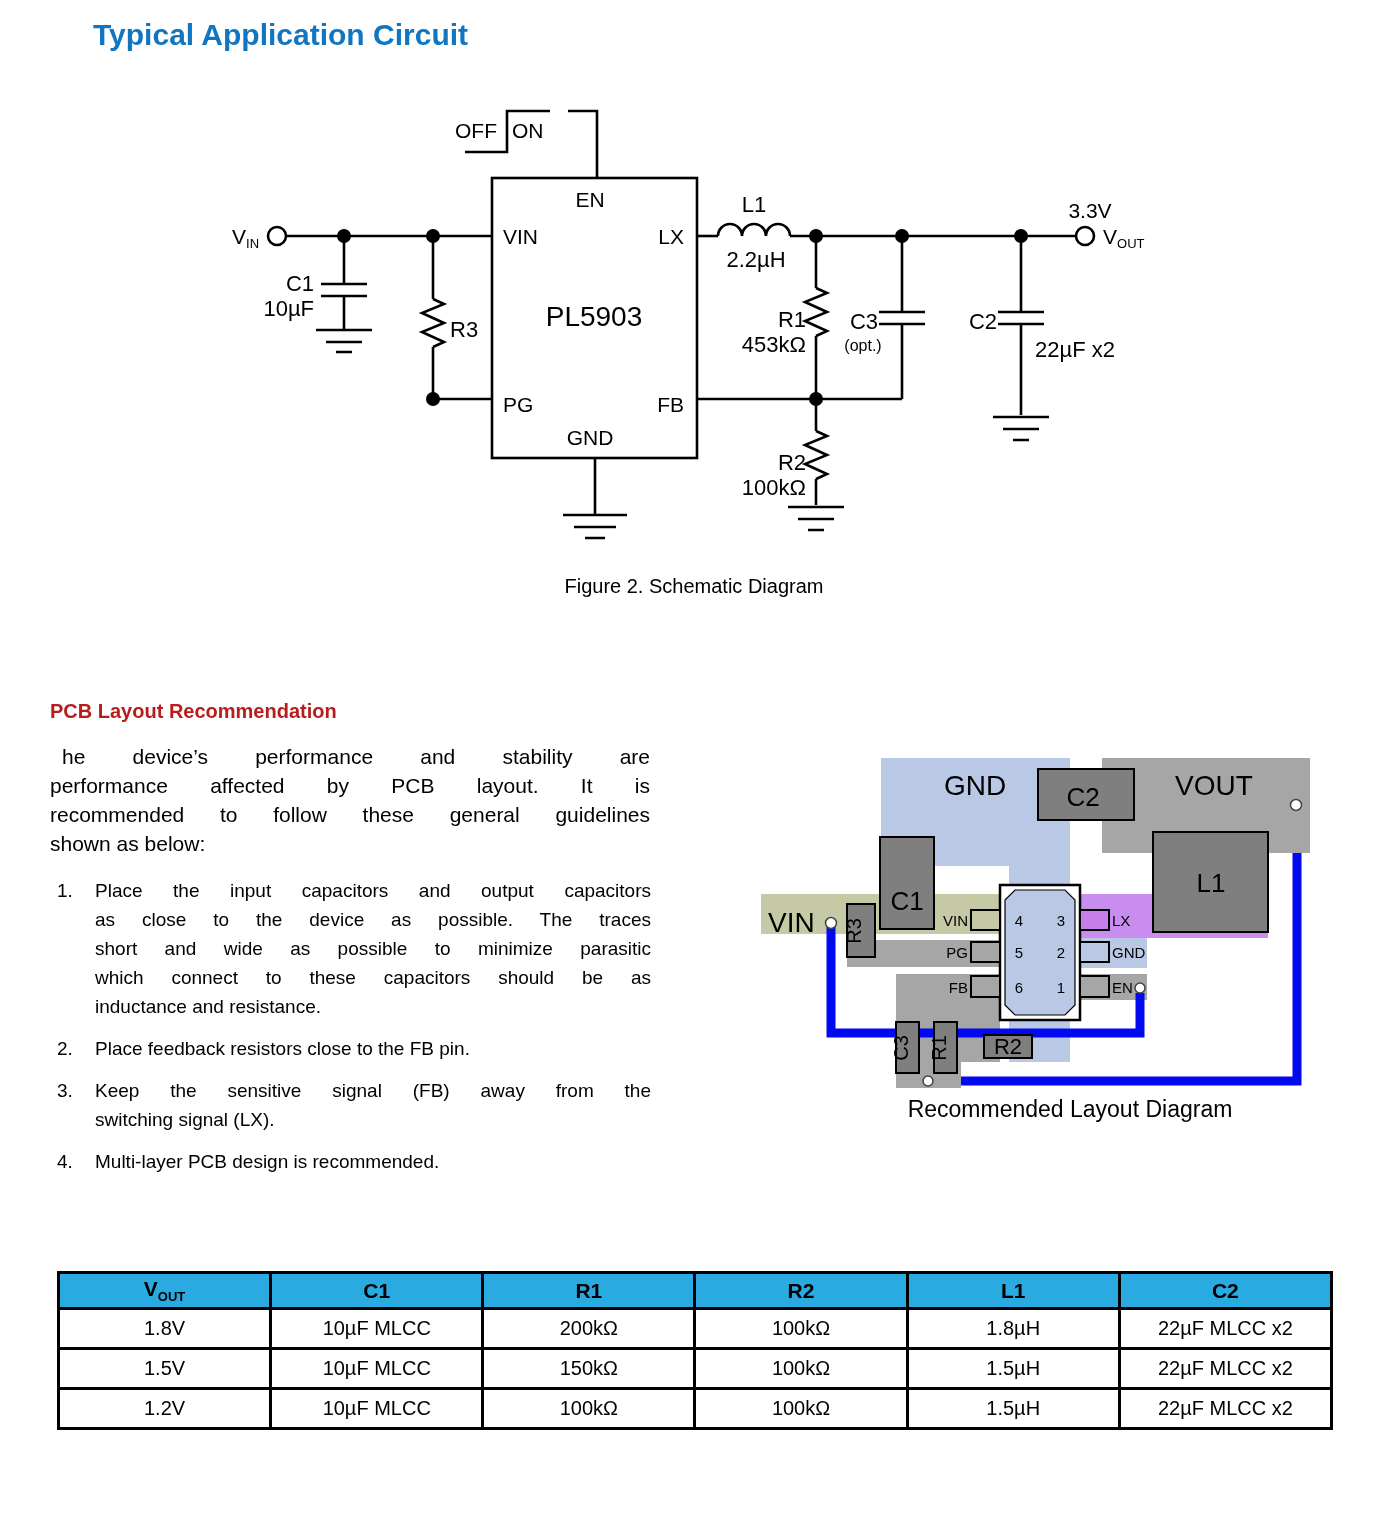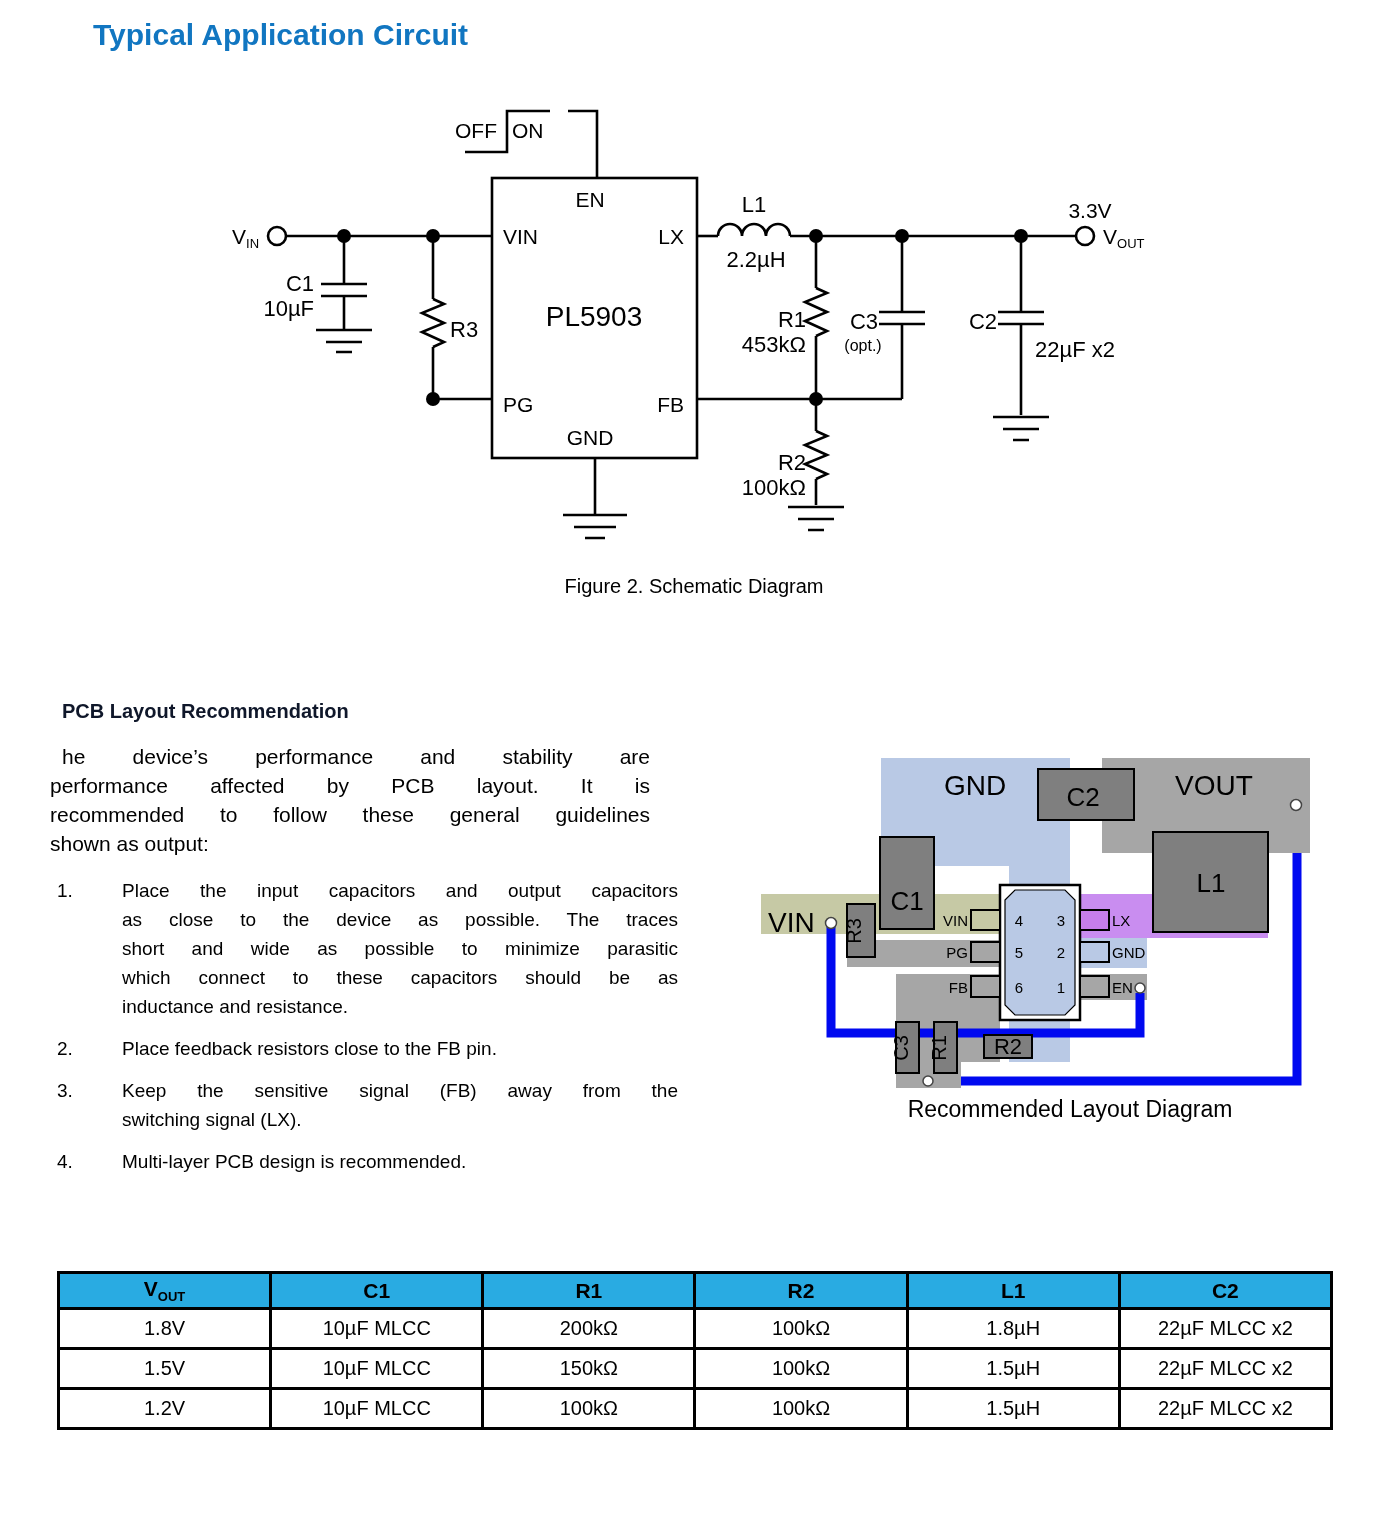--- a/index.html
+++ b/index.html
@@ -1,29 +1,29 @@
 <!DOCTYPE html>
 <html><head>
 <meta charset="utf-8">
 <style>
   html,body{margin:0;padding:0;background:#fff;}
   .page{position:relative;width:1373px;height:1519px;background:#fff;overflow:hidden;
         font-family:"Liberation Sans",sans-serif;color:#000;}
   .abs{position:absolute;}
   .page-title{left:57px;top:18px;font-size:30px;font-weight:bold;color:#1176c1;margin-left:36px;}
   .fig-caption{left:0;top:575px;width:1388px;text-align:center;font-size:20px;}
-  .sec-heading{left:50px;top:700px;font-size:20px;font-weight:bold;color:#0f172a;margin-left:12px;}
+  .sec-heading{left:50px;top:700px;font-size:20px;font-weight:bold;color:#b91c1c;}
   .intro{left:50px;top:742px;width:600px;font-size:21px;}
   .jline{line-height:29px;min-height:29px;text-align:justify;text-align-last:justify;}
   .pline{line-height:29px;min-height:29px;text-align:left;}
   .indent1{padding-left:12px;}
   .guidelines{left:57px;top:876px;width:602px;font-size:19px;}
   .gitem{display:flex;margin-bottom:13px;}
   .gnum{width:38px;flex:0 0 38px;line-height:29px;}
-  .gtext{width:556px;flex:0 0 556px;margin-left:27px;}
+  .gtext{width:556px;flex:0 0 556px;}
   .layout-caption{left:750px;top:1096px;width:640px;text-align:center;font-size:23px;}
   .app-table{left:57px;top:1271px;width:1276px;border-collapse:collapse;table-layout:fixed;}
   .app-table th,.app-table td{border:3px solid #000;text-align:center;vertical-align:middle;
       font-size:20px;padding:0;}
   .app-table th{background:#29abe2;font-weight:bold;font-size:21px;height:33px;}
   .app-table td{height:37px;background:#fff;}
   .app-table sub{font-size:13px;}
   svg{font-family:"Liberation Sans",sans-serif;}
   svg text{fill:#000;}
 </style>
@@ -115,21 +115,21 @@
   </svg>
 
   <div class="abs fig-caption">Figure 2. Schematic Diagram</div>
 
   <div class="abs sec-heading">PCB Layout Recommendation</div>
 
   <div class="abs intro">
     <div class="jline indent1">he device’s performance and stability are</div>
     <div class="jline">performance affected by PCB layout. It is</div>
     <div class="jline">recommended to follow these general guidelines</div>
-    <div class="pline">shown as output:</div>
+    <div class="pline">shown as below:</div>
   </div>
 
   <div class="abs guidelines">
     <div class="gitem">
       <div class="gnum">1.</div>
       <div class="gtext">
         <div class="jline">Place the input capacitors and output capacitors</div>
         <div class="jline">as close to the device as possible. The traces</div>
         <div class="jline">short and wide as possible to minimize parasitic</div>
         <div class="jline">which connect to these capacitors should be as</div>

